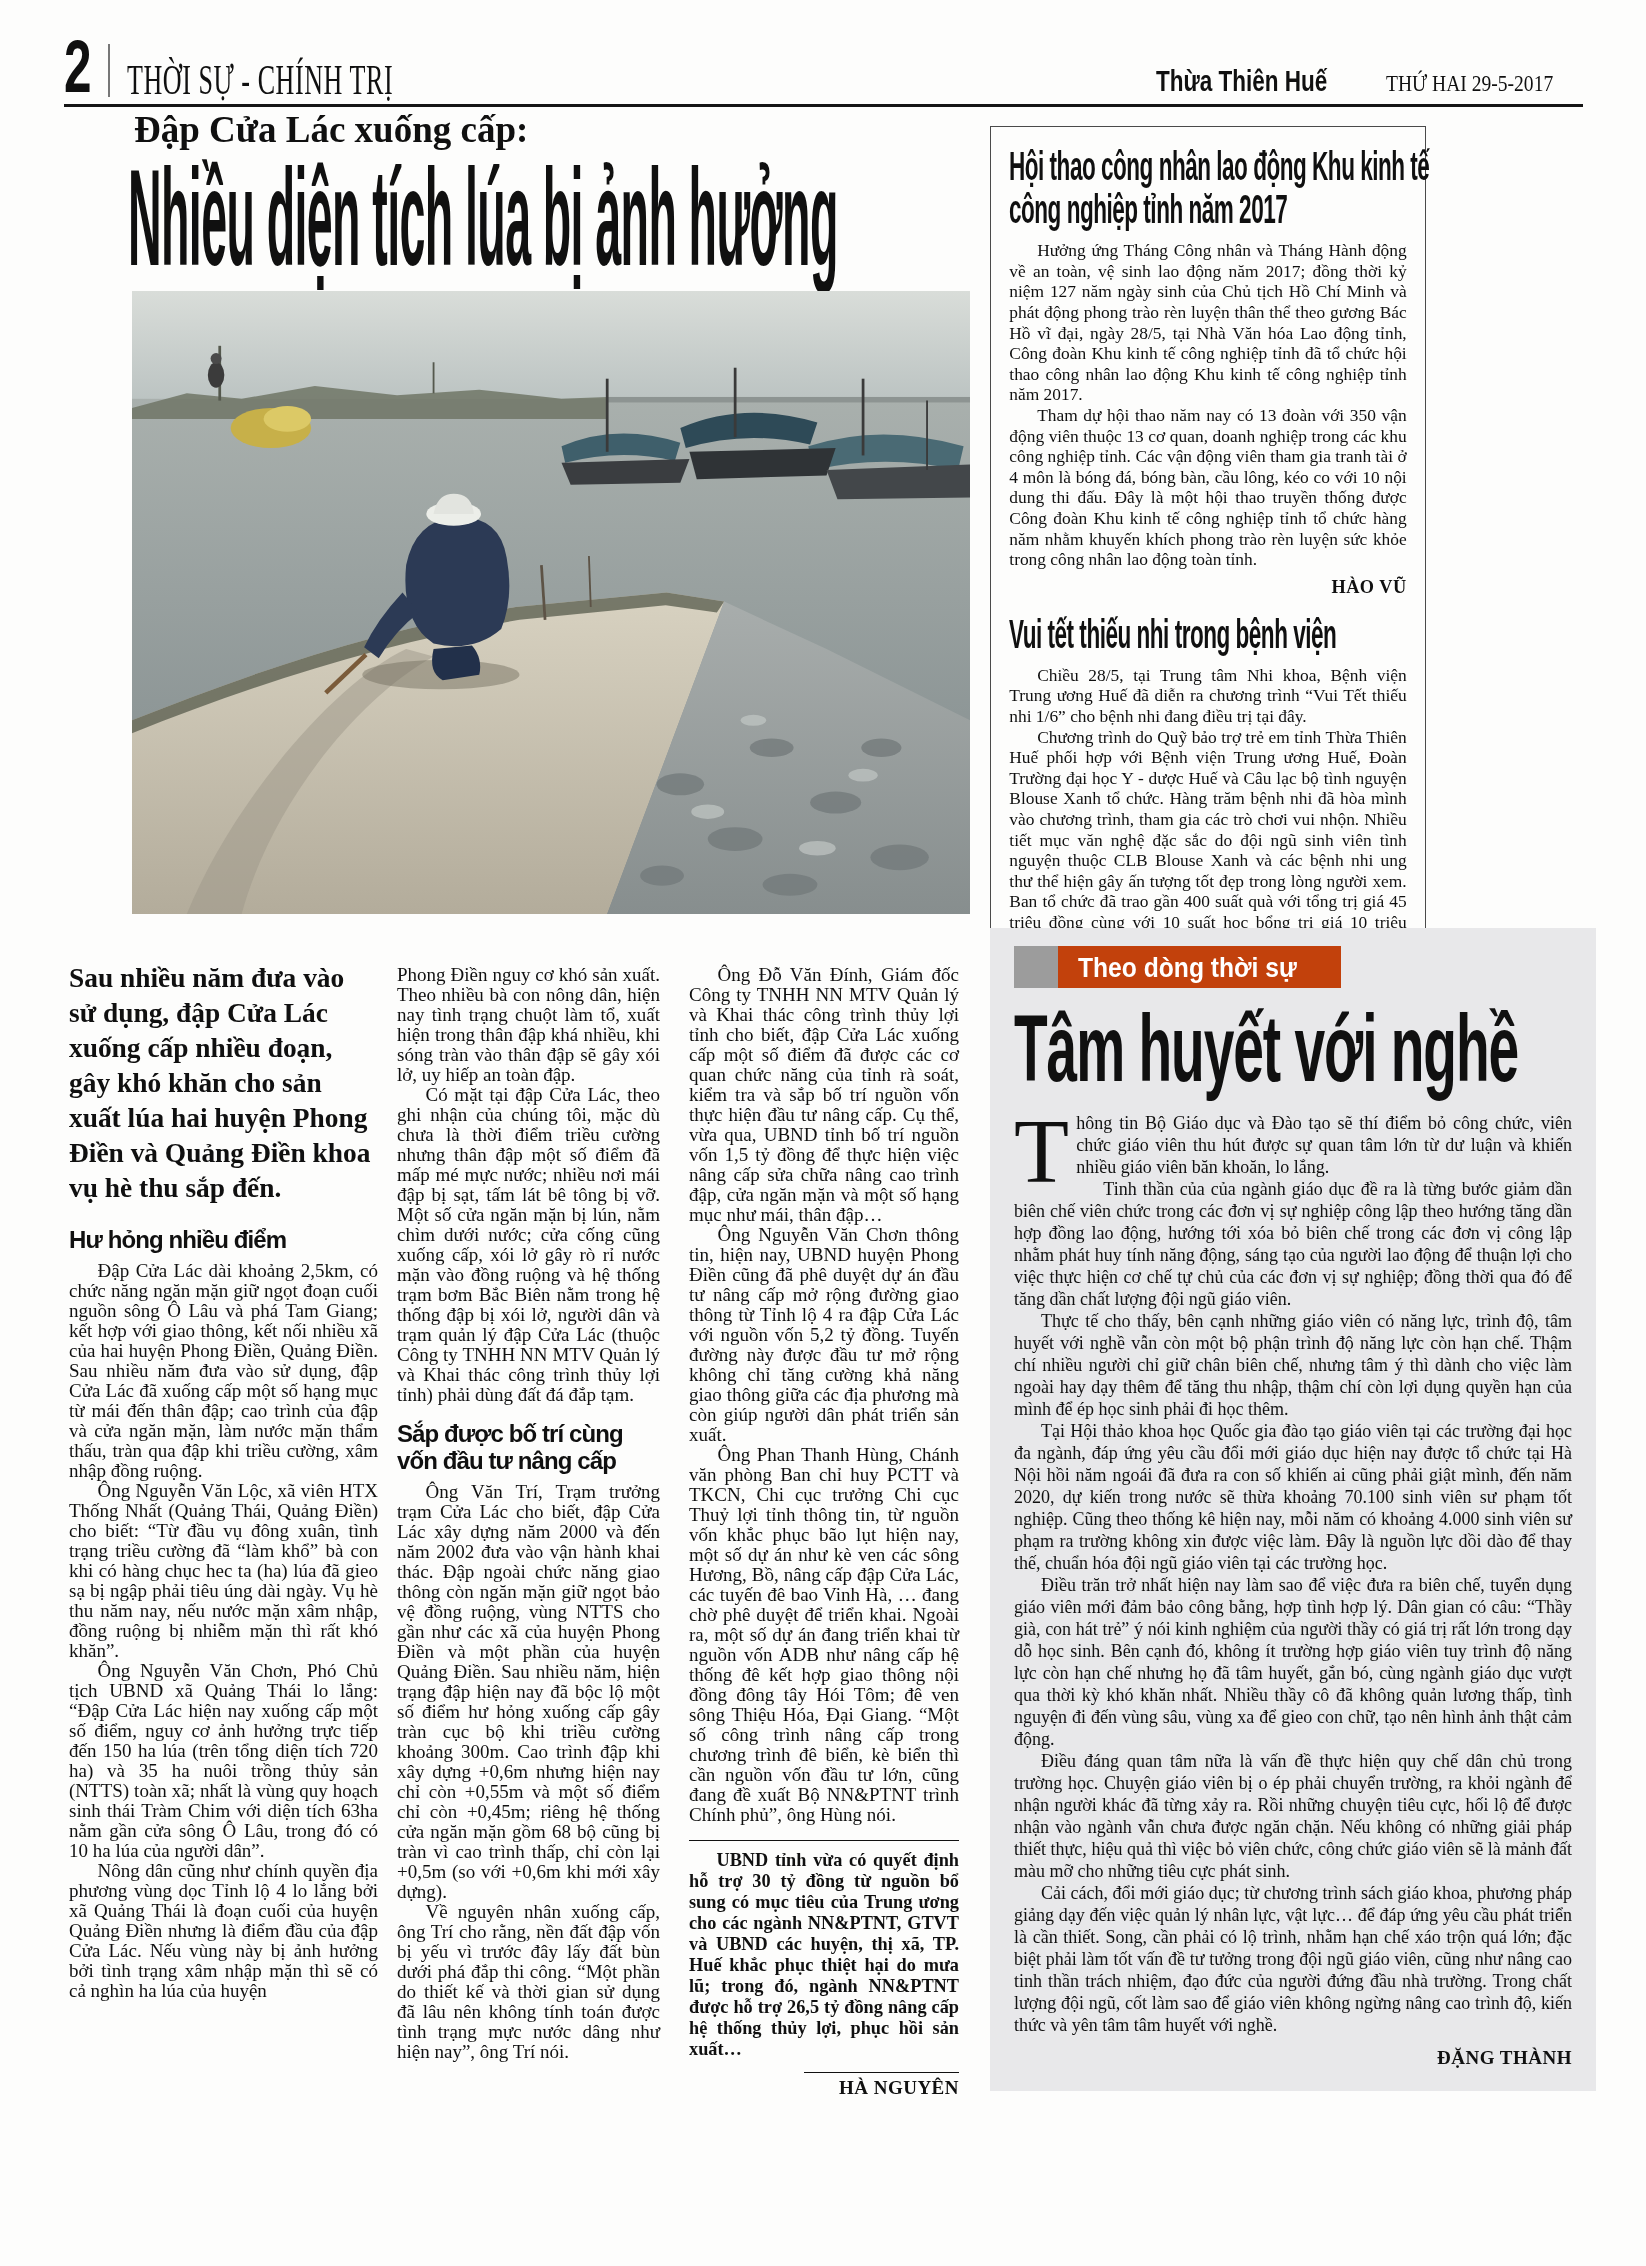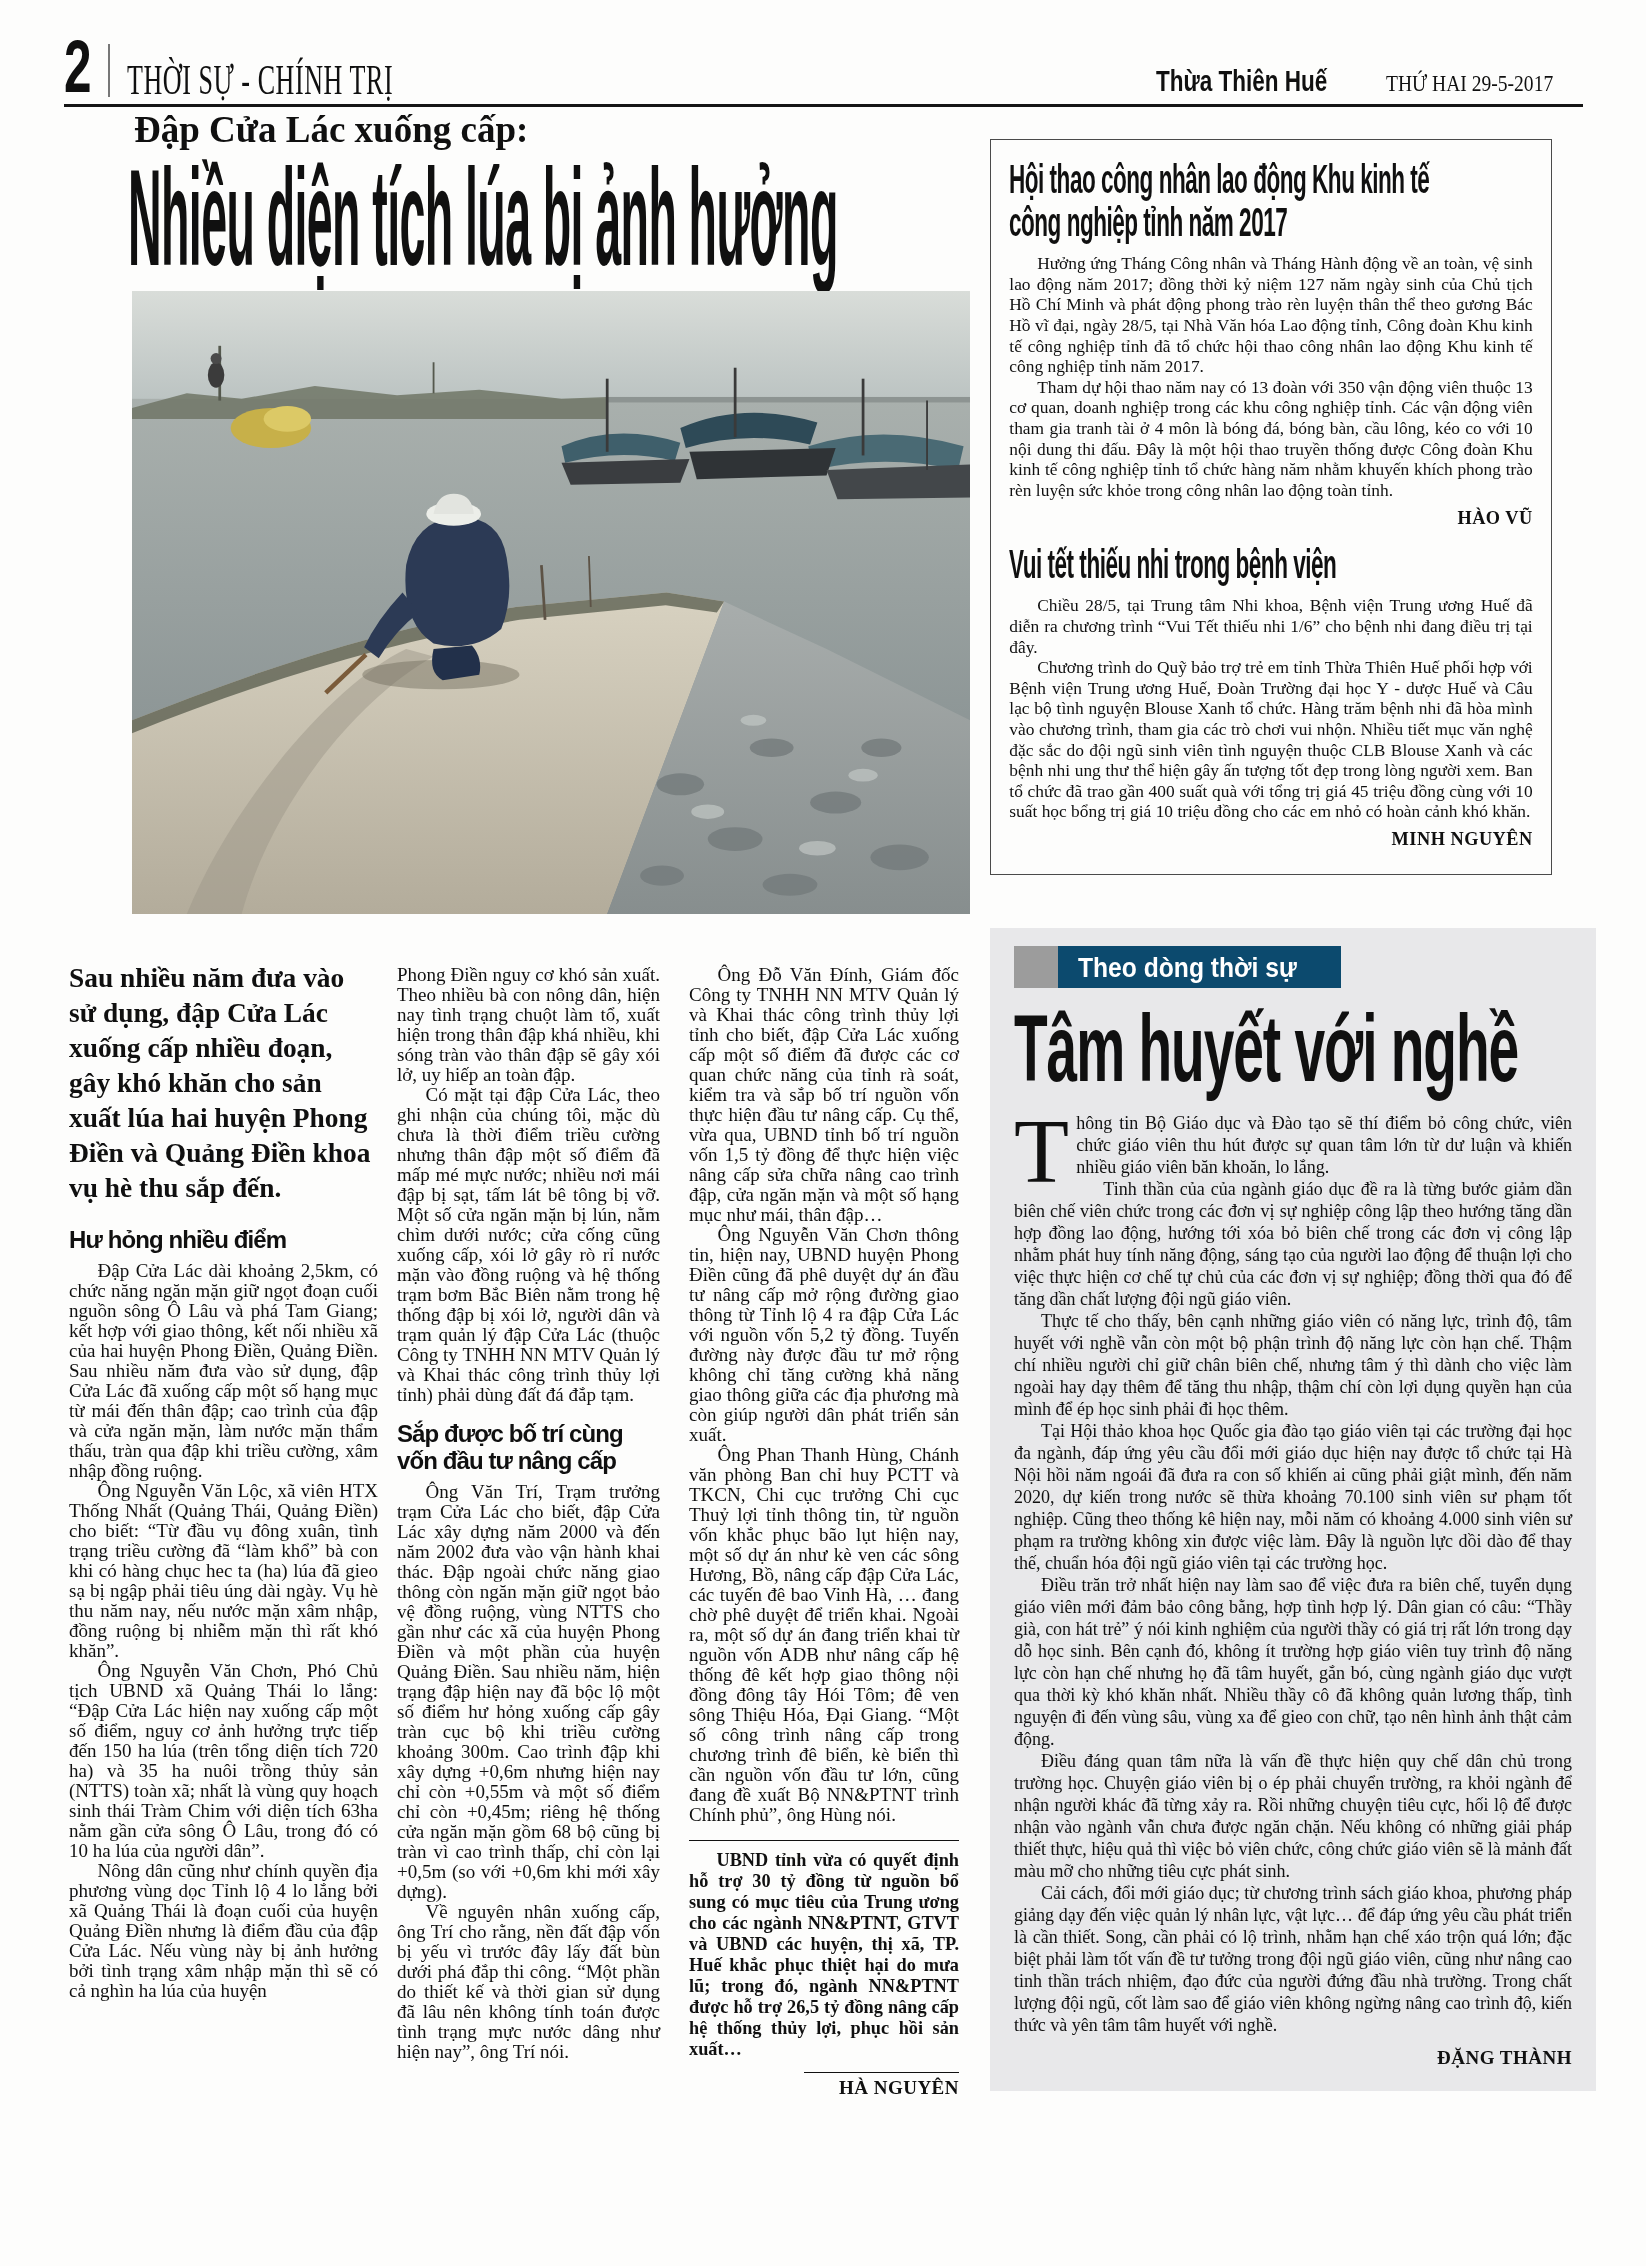--- a/index.html
+++ b/index.html
@@ -44,34 +44,34 @@
   .subhead{font-family:"Liberation Sans", sans-serif;font-weight:700;font-size:24px;line-height:27.4px;
            letter-spacing:-0.9px;margin:14.6px 0 7.3px 0;text-align:left;}
   .b{font-size:19px;line-height:20px;margin:0;text-indent:1.5em;}
   .noindent{text-indent:0;}
   .note{margin-top:14.6px;border-top:1.8px solid #111;padding-top:9.1px;font-weight:700;
         font-size:18.3px;line-height:21px;text-align:justify;text-indent:1.5em;}
   .byline-rule{width:155px;border-top:1.8px solid #111;margin:12.8px 0 3.7px auto;}
   .byline{text-align:right;font-weight:700;font-size:19px;letter-spacing:0.5px;}
 
   
-  .newsbox{position:absolute;left:990px;top:139px;width:562px;box-sizing:border-box;
+  .newsbox{position:absolute;left:990px;top:126px;width:436px;box-sizing:border-box;
            border:0.9px solid #4a4a4a;padding:16.4px 18.3px 9.1px 18.3px;text-align:justify;}
   .box-h{margin:1.8px 0 9.1px 0;}
   .box-h div{font-size:41px;line-height:43px;}
   .sq-boxh{transform:scaleX(.55);letter-spacing:-0.9px;}
   .boxp{font-size:17.4px;line-height:20.6px;margin:0;text-indent:1.6em;}
   .box-byline{text-align:right;font-weight:700;font-size:18.3px;margin:7.3px 0 14.6px 0;letter-spacing:0.5px;}
 
   
   .opinion{position:absolute;left:990px;top:928px;width:606px;box-sizing:border-box;
            background:#e8e8ea;padding:18.3px 24px 22px 24px;text-align:justify;}
   .op-label-row{display:flex;align-items:stretch;height:42px;margin-bottom:9.1px;}
   .op-label-square{width:44px;background:#9c9c9c;}
-  .op-label-bar{background:#0c4a6e;color:#fff;display:flex;align-items:center;padding:0 20px;}
+  .op-label-bar{background:#c2410c;color:#fff;display:flex;align-items:center;padding:0 20px;}
   .op-label-bar span{font-size:27.4px;line-height:27.4px;}
   .sq-label{transform:scaleX(.9);}
   .op-h{margin:14.6px 0 18.3px 0;height:91px;}
   .sq-oph{font-size:95px;line-height:90px;letter-spacing:-1.8px;transform:scaleX(.58);}
   .opp{font-size:18px;line-height:22px;margin:0;text-indent:1.5em;}
   .op-intro{text-indent:0;}
   .dropcap{float:left;font-size:90px;line-height:66px;padding:7.3px 7.3px 0 0;}
   .op-byline{text-align:right;font-weight:700;font-size:19px;margin-top:11px;letter-spacing:0.5px;}
 </style>
 </head>

